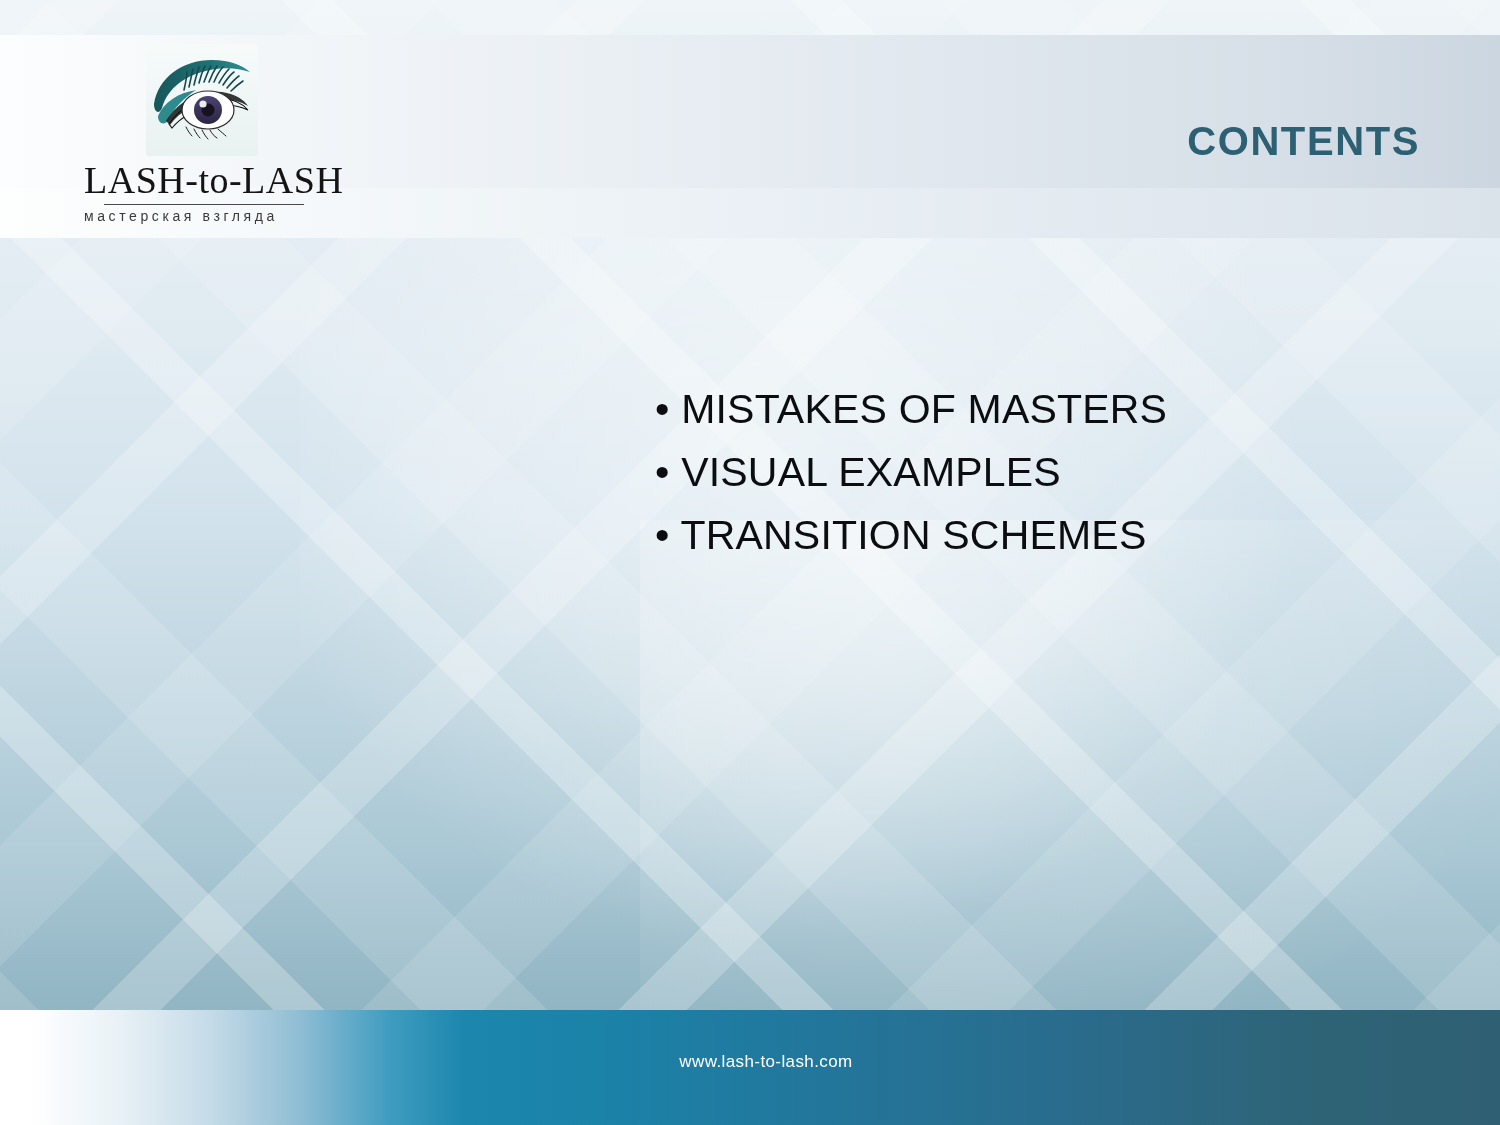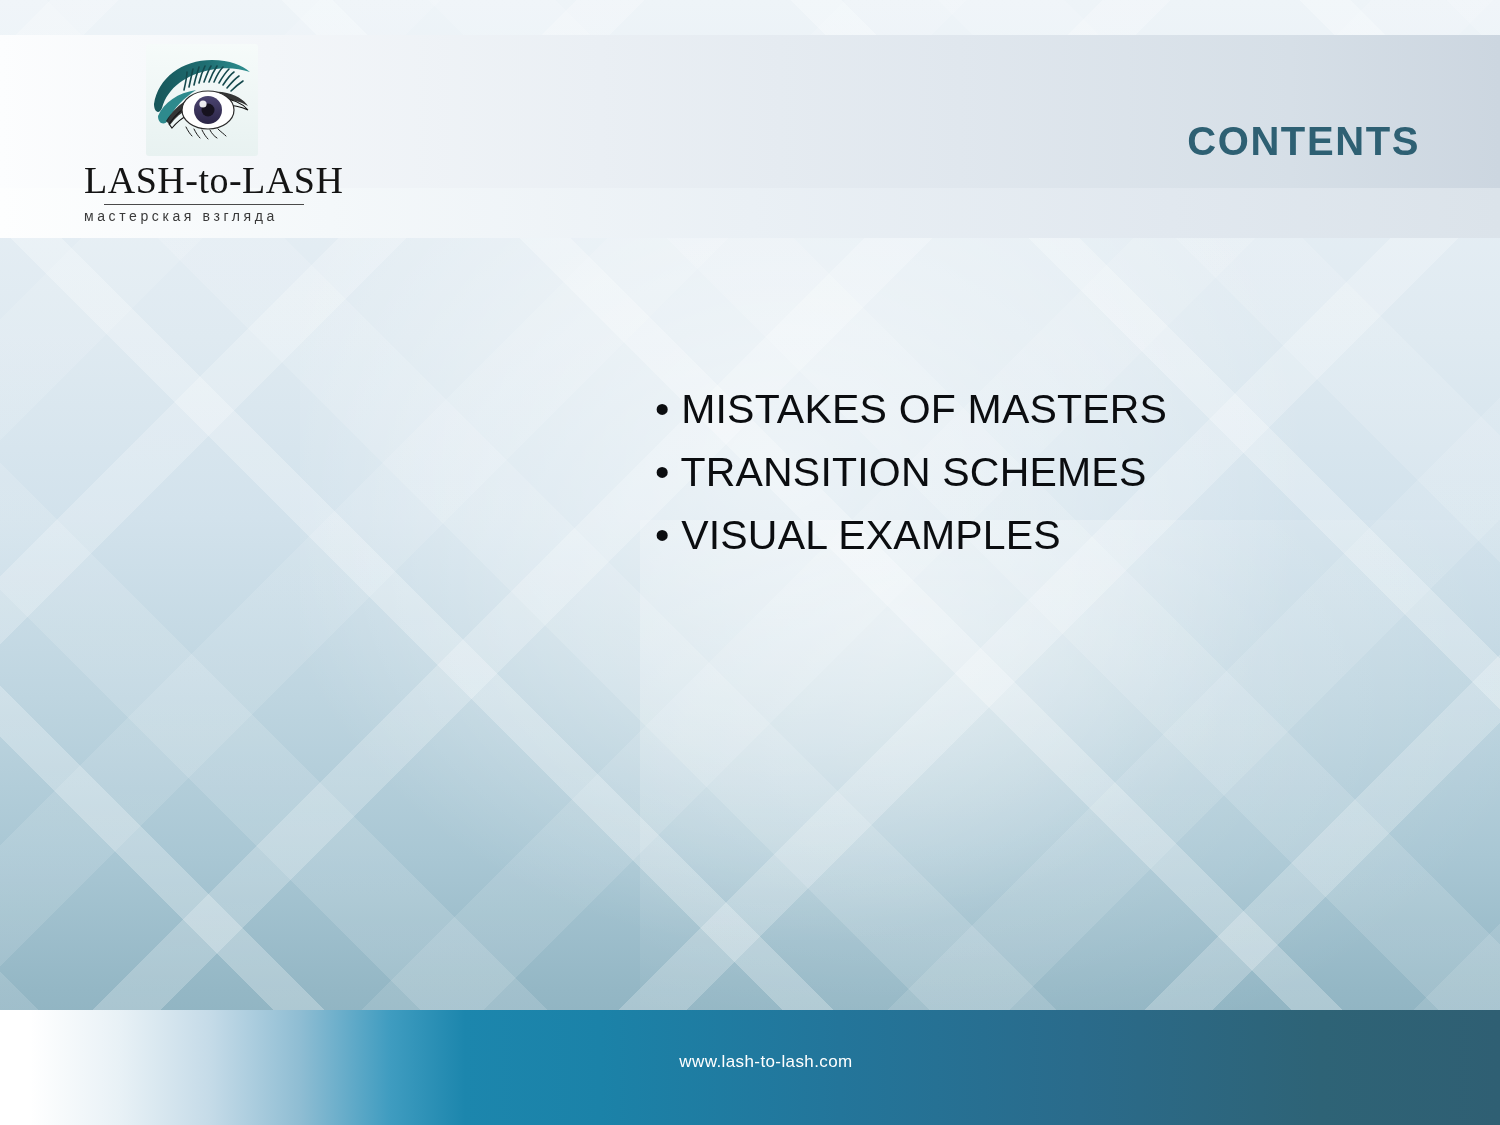--- a/index.html
+++ b/index.html
@@ -304,24 +304,24 @@
     <div class="logo-tagline">мастерская взгляда</div>
   </div>
 
   <div class="contents-list">
     <div class="contents-item">
       <span class="bullet-dot">•</span>
       <span>MISTAKES OF MASTERS</span>
     </div>
     <div class="contents-item">
       <span class="bullet-dot">•</span>
-      <span>TRANSITION SCHEMES</span>
+      <span>VISUAL EXAMPLES</span>
     </div>
     <div class="contents-item">
       <span class="bullet-dot">•</span>
-      <span>VISUAL EXAMPLES</span>
+      <span>TRANSITION SCHEMES</span>
     </div>
   </div>
 
   <div class="footer-bar"></div>
   <div class="footer-url">www.lash-to-lash.com</div>
 
 </div>
 
 </body></html>

